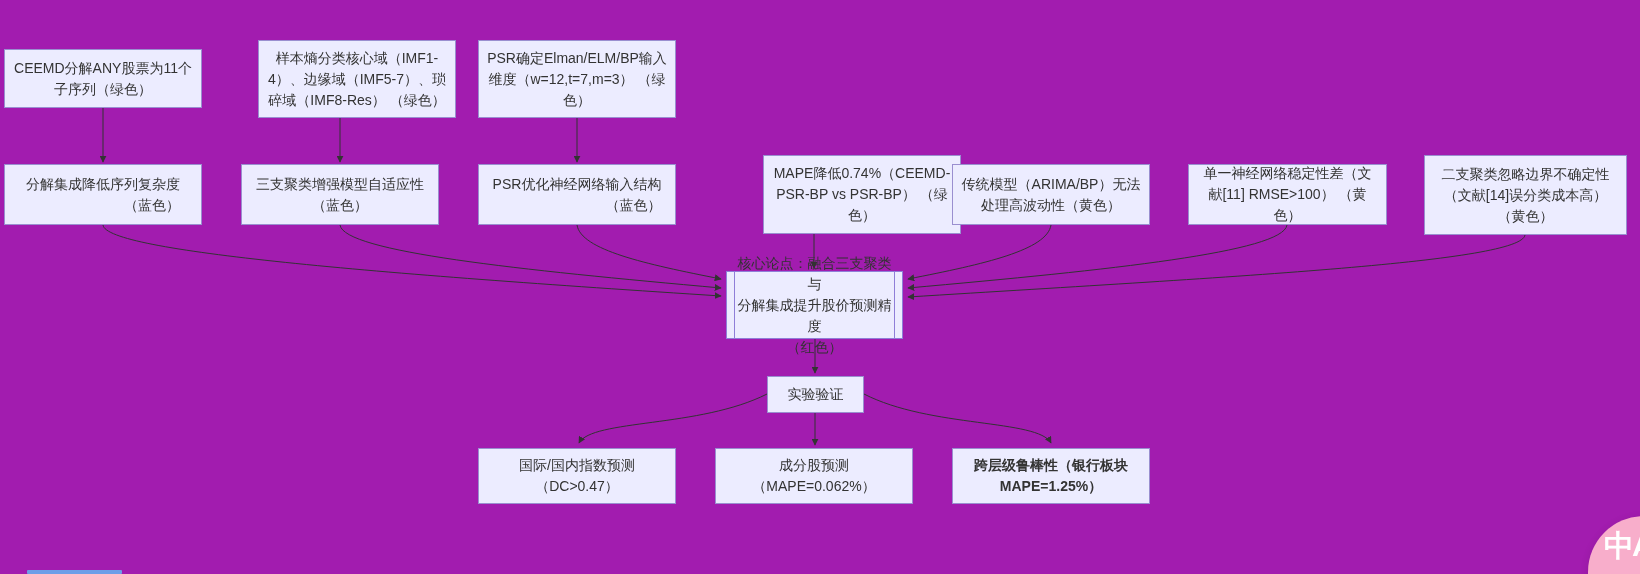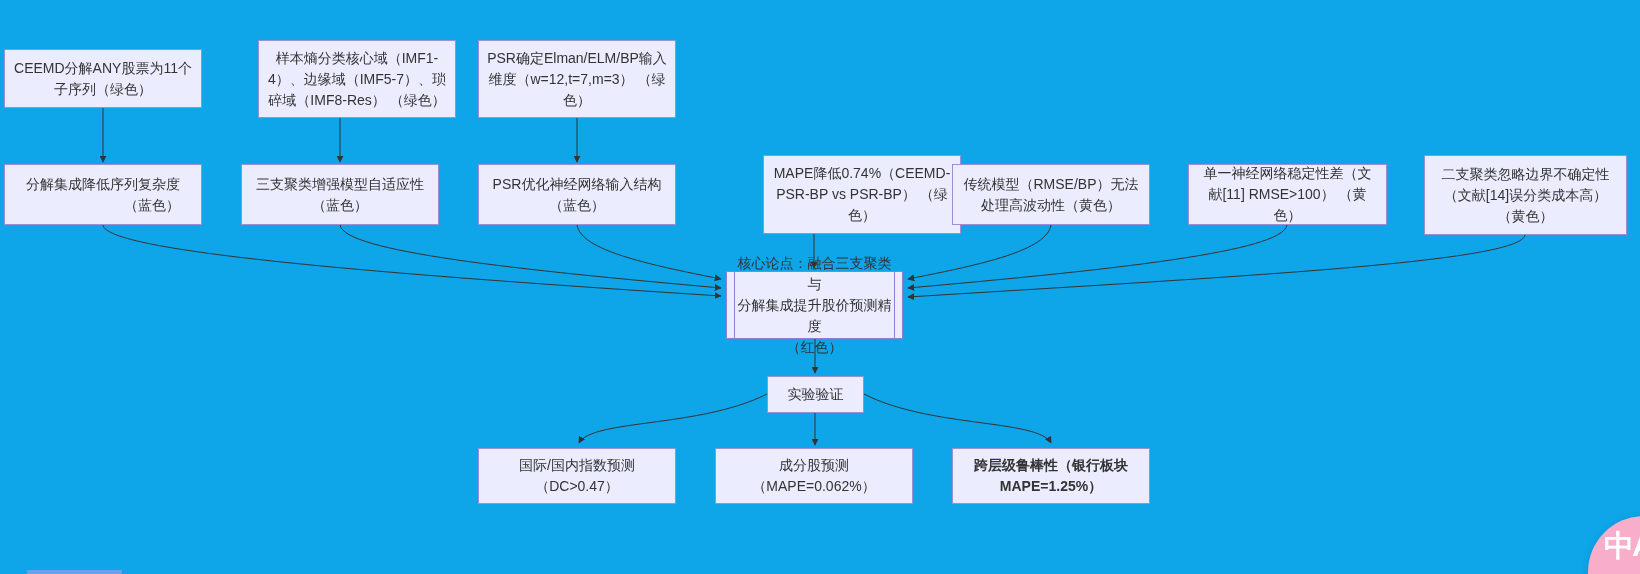--- a/index.html
+++ b/index.html
@@ -6,21 +6,21 @@
     margin: 0;
     padding: 0;
     background: #ffffff;
     font-family: "Liberation Sans", "DejaVu Sans", sans-serif;
   }
   #canvas {
     position: relative;
     width: 1640px;
     height: 574px;
     overflow: hidden;
-    background: #0ea5e9;
+    background: #a21caf;
   }
   #edge-layer {
     position: absolute;
     left: 0; top: 0;
     width: 1640px;
     height: 574px;
   }
   .node {
     position: absolute;
     box-sizing: border-box;
@@ -116,26 +116,26 @@
 4）、边缘域（IMF5-7）、琐
 碎域（IMF8-Res） （绿色）</div>
   <div class="node" style="left:478px; top:40px; width:198px; height:78px;">PSR确定Elman/ELM/BP输入
 维度（w=12,t=7,m=3） （绿
 色）</div>
 
   <div class="node" style="left:4px; top:164px; width:198px; height:61px;text-align:right;">分解集成降低序列复杂度
 （蓝色）</div>
   <div class="node" style="left:241px; top:164px; width:198px; height:61px;">三支聚类增强模型自适应性
 （蓝色）</div>
-  <div class="node" style="left:478px; top:164px; width:198px; height:61px;">PSR优化神经网络输入结构
+  <div class="node" style="left:478px; top:164px; width:198px; height:61px;text-align:right;">PSR优化神经网络输入结构
 （蓝色）</div>
   <div class="node" style="left:715px; top:155px; width:198px; height:79px;margin-left:48px;">MAPE降低0.74%（CEEMD-
 PSR-BP vs PSR-BP） （绿
 色）</div>
-  <div class="node" style="left:952px; top:164px; width:198px; height:61px;">传统模型（RMSE/BP）无法
+  <div class="node" style="left:952px; top:164px; width:198px; height:61px;">传统模型（ARIMA/BP）无法
 处理高波动性（黄色）</div>
   <div class="node" style="left:1188px; top:164px; width:199px; height:61px;">单一神经网络稳定性差（文
 献[11] RMSE&gt;100） （黄色）</div>
   <div class="node" style="left:1424px; top:155px; width:203px; height:80px;">二支聚类忽略边界不确定性
 （文献[14]误分类成本高）
 （黄色）</div>
 
   <div class="node subroutine" style="left:726px; top:271px; width:177px; height:68px;">
     <span class="inner-frame"></span>
     <span>核心论点：融合三支聚类与

